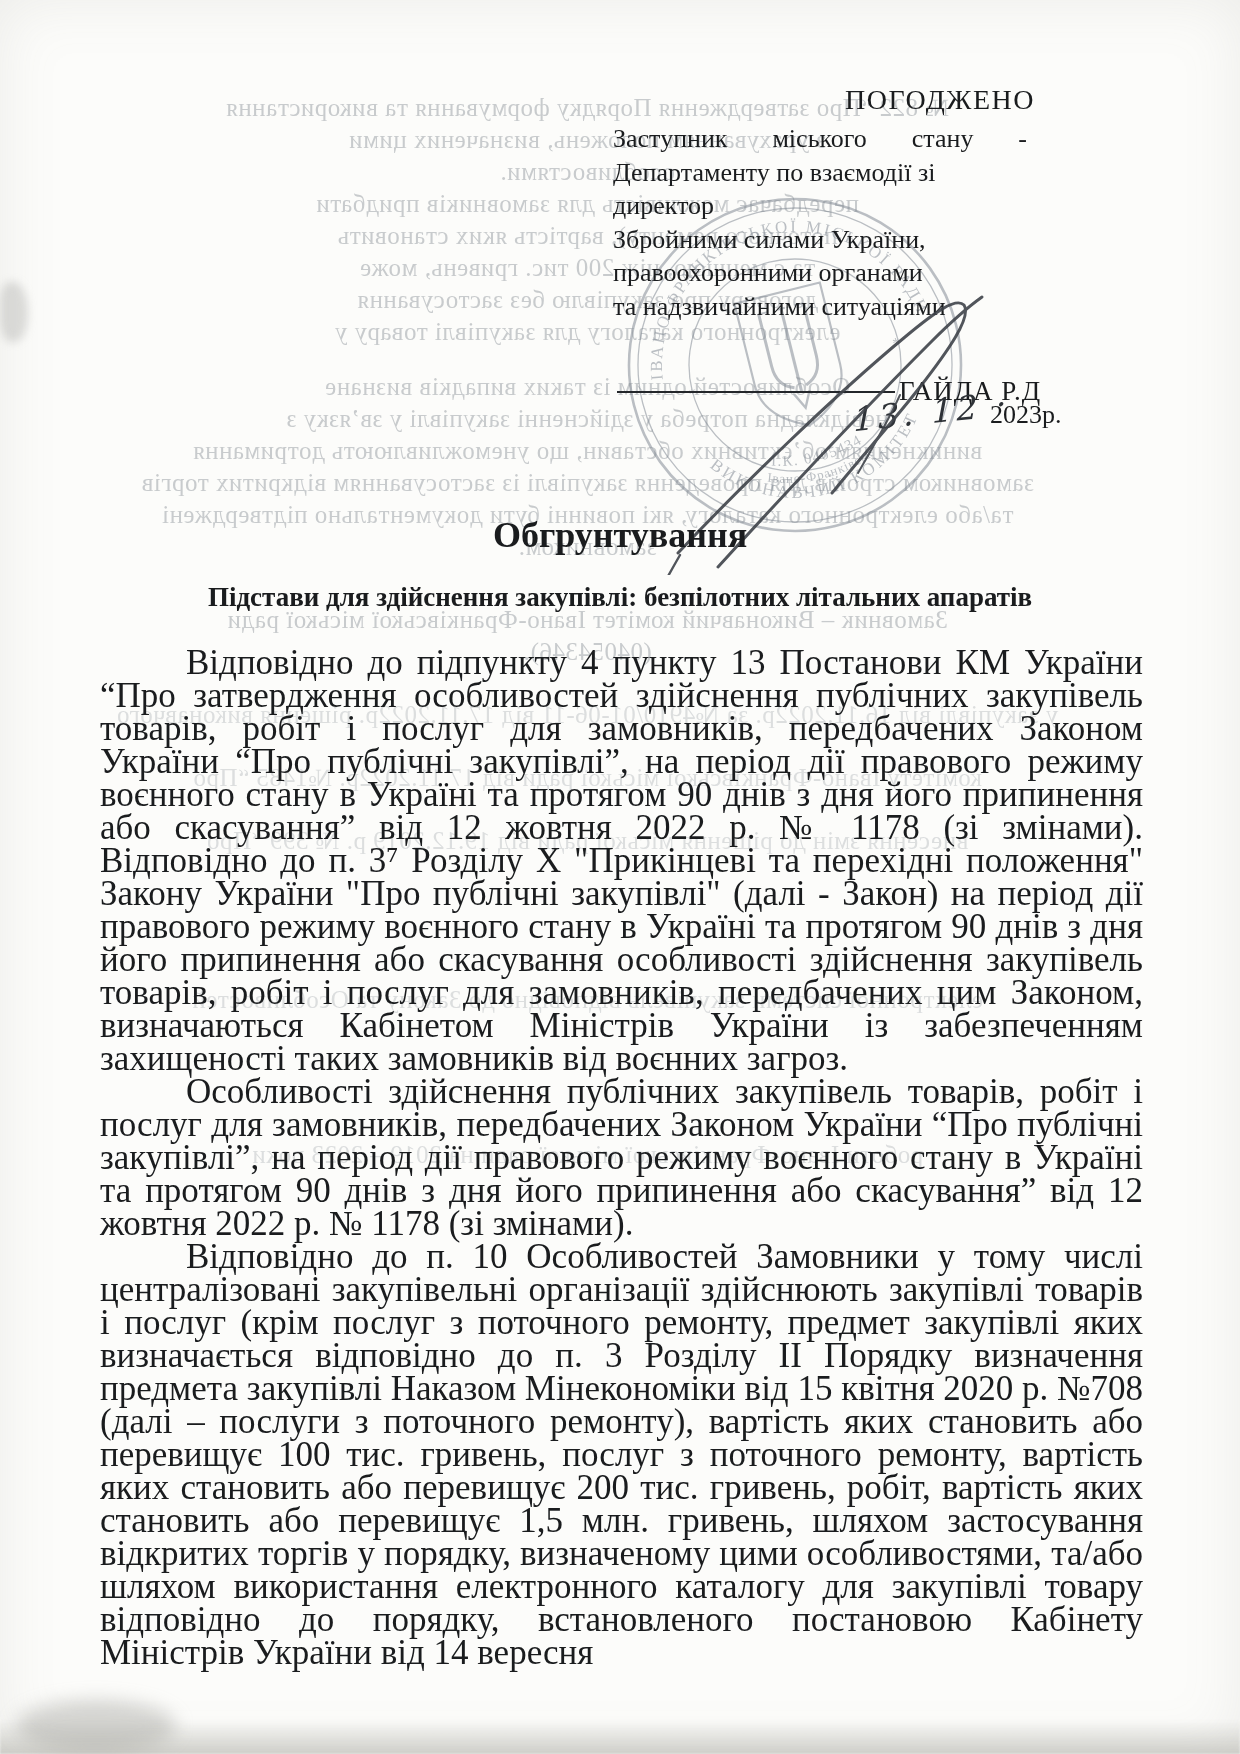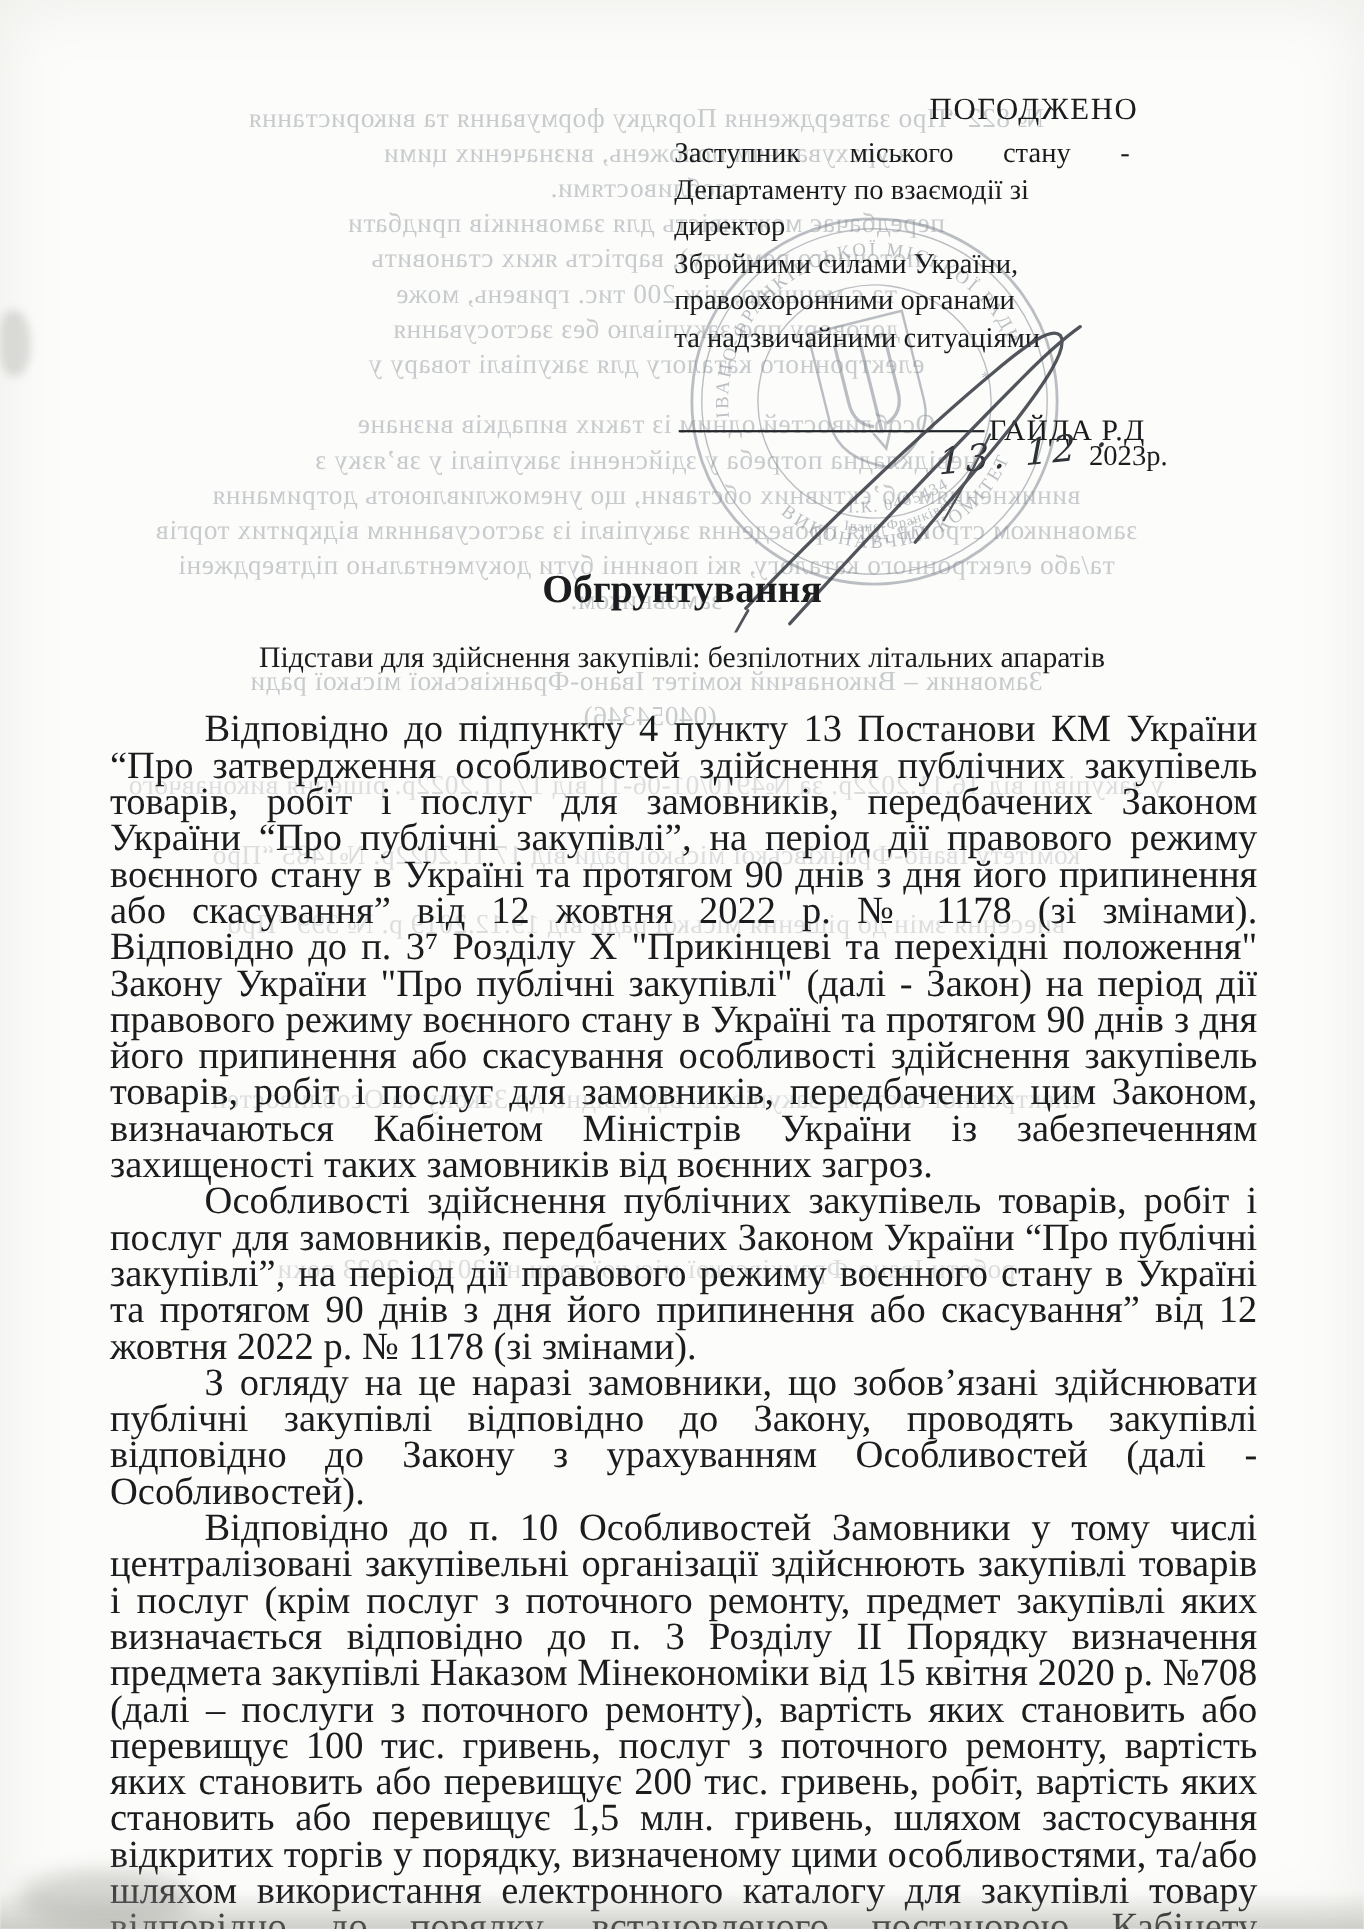--- a/index.html
+++ b/index.html
@@ -84,21 +84,21 @@
     pointer-events:none;
   }
 
   
   .doc-title{
     position:absolute;left:0;top:514px;width:1240px;
     text-align:center;font-size:36px;font-weight:700;
   }
   .doc-subtitle{
     position:absolute;left:70px;top:582px;width:1100px;
-    text-align:center;font-size:27px;font-weight:400;
+    text-align:center;font-size:27px;font-weight:700;
   }
 
   
   .body-text{
     position:absolute;left:100px;top:646px;width:1043px;
     font-size:35px;line-height:33px;
     text-align:justify;
   }
   .body-par{margin:0;text-indent:86px;}
 
@@ -209,21 +209,20 @@
       <path d="M 300 150 C 288 176 272 204 258 228" stroke-width="2"></path>
     </g>
   </svg>
 
   <div class="doc-title">Обгрунтування</div>
   <div class="doc-subtitle">Підстави для здійснення закупівлі: безпілотних літальних апаратів</div>
 
   <div class="body-text">
     <p class="body-par">Відповідно до підпункту 4 пункту 13 Постанови КМ України “Про затвердження особливостей здійснення публічних закупівель товарів, робіт і послуг для замовників, передбачених Законом України “Про публічні закупівлі”, на період дії правового режиму воєнного стану в Україні та протягом 90 днів з дня його припинення або скасування” від 12 жовтня 2022 р. № 1178 (зі змінами).  Відповідно до п. 3⁷ Розділу X "Прикінцеві та перехідні положення" Закону України "Про публічні закупівлі" (далі - Закон) на період дії правового режиму воєнного стану в Україні та протягом 90 днів з дня його припинення або скасування особливості здійснення закупівель товарів, робіт і послуг для замовників, передбачених цим Законом, визначаються Кабінетом Міністрів України із забезпеченням захищеності таких замовників від воєнних загроз.</p>
     <p class="body-par">Особливості здійснення публічних закупівель товарів, робіт і послуг для замовників, передбачених Законом України “Про публічні закупівлі”, на період дії правового режиму воєнного стану в Україні та протягом 90 днів з дня його припинення або скасування” від 12 жовтня 2022 р. № 1178 (зі змінами).</p>
-    <p class="body-par">З огляду на це наразі замовники, що зобов’язані здійснювати публічні закупівлі відповідно до Закону, проводять закупівлі відповідно до Закону з урахуванням Особливостей (далі - Особливостей).</p>
     <p class="body-par">Відповідно до п. 10 Особливостей Замовники у тому числі централізовані закупівельні організації здійснюють закупівлі товарів і послуг (крім послуг з поточного ремонту, предмет закупівлі яких визначається відповідно до п. 3 Розділу II Порядку визначення предмета закупівлі Наказом Мінекономіки від 15 квітня 2020 р. №708 (далі – послуги з поточного ремонту), вартість яких становить або перевищує 100 тис. гривень, послуг з поточного ремонту, вартість яких становить або перевищує 200 тис. гривень, робіт, вартість яких становить або перевищує 1,5 млн. гривень, шляхом застосування відкритих торгів у порядку, визначеному цими особливостями, та/або шляхом використання електронного каталогу для закупівлі товару відповідно до порядку, встановленого постановою Кабінету Міністрів України від 14 вересня</p>
   </div>
 
   <div class="smudge-left"></div>
   <div class="bottom-smudge"></div>
   <div class="bottom-band"></div>
 
 </div>
 
 </body></html>

